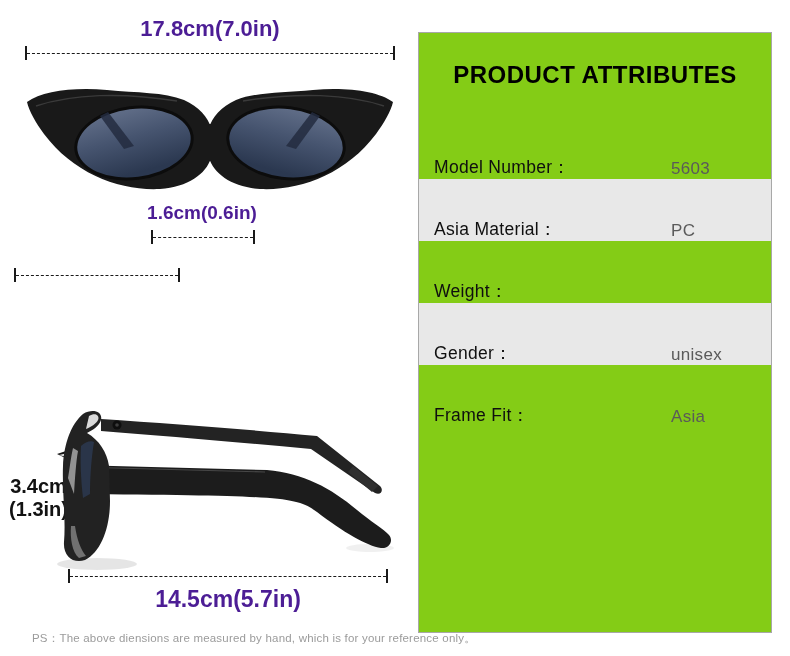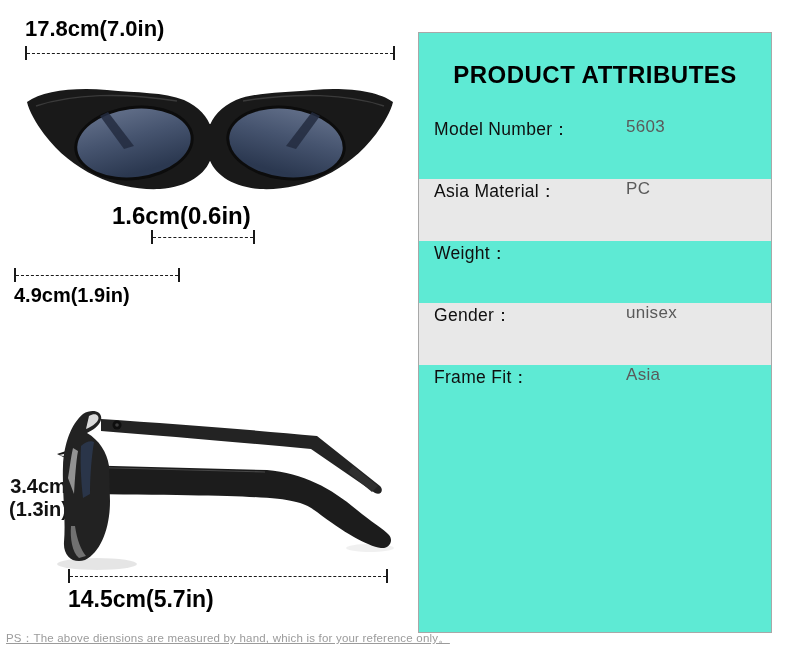--- a/index.html
+++ b/index.html
@@ -2,50 +2,50 @@
 <html><head>
 <meta charset="utf-8">
 <style>
   html,body { margin:0; padding:0; background:#fff; }
   .canvas {
     position:relative; width:790px; height:656px; background:#ffffff;
     font-family:"Liberation Sans", sans-serif; overflow:hidden;
   }
 
   
-  .dim-label { position:absolute; font-weight:700; color:#000000; text-align:left; white-space:nowrap; }
+  .dim-label { position:absolute; font-weight:700; color:#4c1d95; text-align:center; white-space:nowrap; }
 
   .h-dim { position:absolute; display:flex; align-items:center; height:14px; }
   .h-dim .dash { flex:1; height:0; border-top:1.6px dashed #1a1a1a; }
   .h-dim .tick { width:2px; height:14px; background:#1a1a1a; }
 
   .v-dim { position:absolute; display:flex; flex-direction:column; align-items:flex-end;gap:22px; }
   .v-dim .cap   { height:2px; width:14px; background:#1a1a1a; }
   .v-dim .vline { width:2px; flex:1; background:#1a1a1a; }
   .v-dim .vlabel{ font-weight:700; font-size:20px; line-height:1.15; color:#121212; text-align:center; padding:3px 0; }
 
   
   .attr-table {
     position:absolute; left:418px; top:32px; width:354px; height:601px;
-    border:1px solid #a8a8a8; background:#5eead4; box-sizing:border-box;
+    border:1px solid #a8a8a8; background:#84cc16; box-sizing:border-box;
     display:flex; flex-direction:column;
   }
   .attr-title {
     height:84px; flex:0 0 84px; display:flex; align-items:center; justify-content:center;
     font-size:24px; font-weight:700; color:#000; letter-spacing:0.5px;
   }
   .attr-rows { display:flex; flex-direction:column; }
-  .attr-row  { height:62px; flex:0 0 62px; display:flex; align-items:flex-start;
-               padding-left:15px; box-sizing:border-box; }
+  .attr-row  { height:62px; flex:0 0 62px; display:flex; align-items:flex-end;
+               padding-left:15px; box-sizing:border-box;gap:45px; }
   .attr-row:nth-child(even) { background:#e8e8e8; }
   .attr-row .lbl { width:164px; font-size:17.5px; color:#0f0f0f; letter-spacing:0.3px; }
   .attr-row .val { font-size:17px; color:#5a5a5a; letter-spacing:0.3px;margin-left:28px; }
 
   .footer-note {
-    position:absolute; left:6px; top:631px; font-size:11.5px; color:#9b9b9b; letter-spacing:0.2px;text-decoration:underline;
+    position:absolute; left:32px; top:631px; font-size:11.5px; color:#9b9b9b; letter-spacing:0.2px;
   }
 
   svg { position:absolute; display:block; }
 </style>
 </head>
 <body>
 
 <div class="canvas">
 
   <div class="dim-label" style="left:25px; top:16px; width:370px; font-size:22px;">17.8cm(7.0in)</div>
@@ -76,33 +76,32 @@
       <path d="M15,16 C30,5 62,1 95,4 C125,7 152,6 172,14 C187,21 196,31 199,42 L199,72 C194,88 176,101 148,103 C108,105 62,88 32,48 C24,37 17,25 15,16 Z" fill="#191919"></path>
       <ellipse cx="122" cy="57" rx="60" ry="37" transform="rotate(-7 122 57)" fill="#0c0c0c"></ellipse>
       <ellipse cx="122" cy="57" rx="57" ry="34" transform="rotate(-7 122 57)" fill="url(#lensGrad)"></ellipse>
       <path d="M96,26 L122,60 L112,63 L88,30 Z" fill="#232c40" opacity="0.85"></path>
       <path d="M24,20 C60,8 110,6 165,15" stroke="#3a3a3a" fill="none" stroke-width="1.5"></path>
     </g>
 
     <rect x="190" y="38" width="16" height="36" fill="#191919"></rect>
   </svg>
 
-  <div class="dim-label" style="left:112px; top:202px; width:148px; font-size:24px;">1.6cm(0.6in)</div>
+  <div class="dim-label" style="left:128px; top:202px; width:148px; font-size:19px;">1.6cm(0.6in)</div>
   <div class="h-dim" style="left:151px; top:230px; width:104px;">
     <span class="tick"></span>
     <span class="dash"></span>
     <span class="tick"></span>
   </div>
 
   <div class="h-dim" style="left:14px; top:268px; width:166px;">
     <span class="tick"></span>
     <span class="dash"></span>
     <span class="tick"></span>
   </div>
-  <div class="dim-label" style="left:14px; top:284px; width:166px; font-size:20px;">4.9cm(1.9in)</div>
 
   <div class="v-dim" style="left:2px; top:428px; width:66px; height:127px;">
     <span class="cap"></span>
     <span class="vline"></span>
     <span class="vlabel">
       <span>3.4cm</span><br>
       <span>(1.3in)</span>
     </span>
     <span class="vline"></span>
     <span class="cap"></span>

